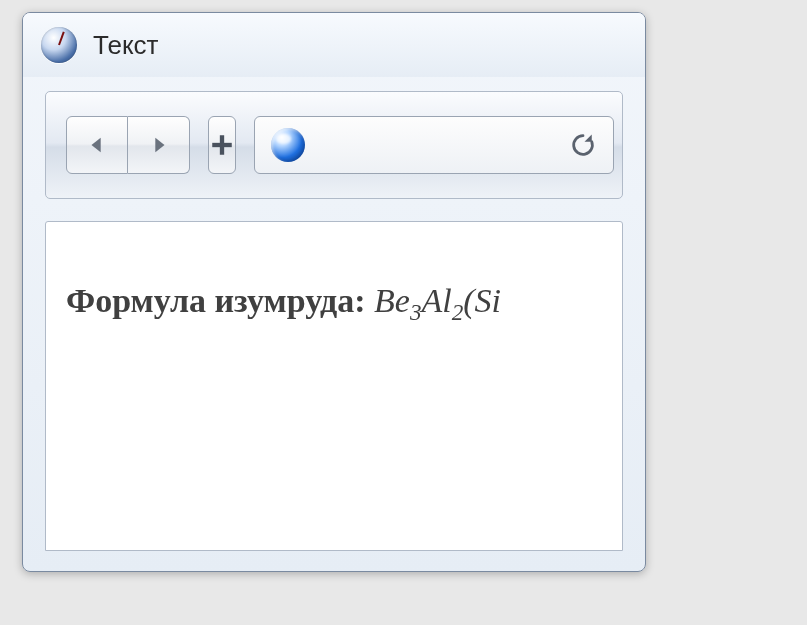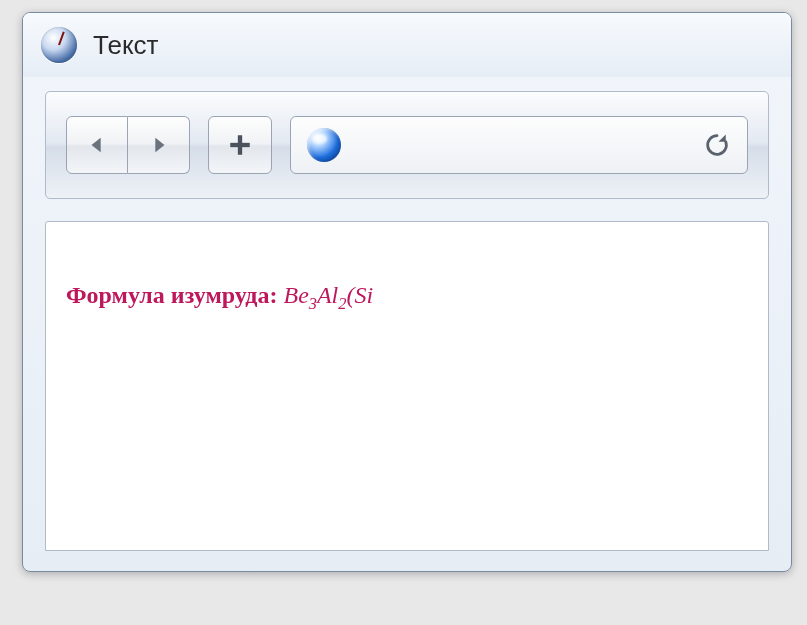--- a/index.html
+++ b/index.html
@@ -7,21 +7,21 @@
       font-family: "Segoe UI", Tahoma, sans-serif;
       background: #e8e8e8;
       width: 807px;
       height: 625px;
       overflow: hidden;
     }
     .window {
       position: absolute;
       left: 22px;
       top: 12px;
-      width: 770px;
+      width: 624px;
       height: 560px;
       background: linear-gradient(to bottom, #f2f6fb 0%, #e6edf5 100%);
       border: 1px solid #7a8aa0;
       border-radius: 8px;
       box-shadow: 0 2px 8px rgba(0,0,0,.25), inset 0 1px 0 rgba(255,255,255,.6);
       overflow: hidden;
     }
     .titlebar {
       height: 64px;
       display: flex;
@@ -117,22 +117,22 @@
     .content-area {
       margin: 22px 22px 0 22px;
       height: 330px;
       background: #ffffff;
       border: 1px solid #b0bac8;
       border-top: 1px solid #b0bac8;
       border-radius: 3px 3px 0 0;
       padding: 60px 20px 20px 20px;
       overflow: hidden;
       font-family: "Times New Roman", serif;
-      font-size: 24px;
-      color: #be185d;
+      font-size: 34px;
+      color: #404040;
       white-space: nowrap;
     }
     .content-area b { font-weight: bold; }
     .content-area i { font-style: italic; }
     .content-area sub { font-size: 0.68em; font-style: italic; vertical-align: sub;}
   </style>
 </head>
 <body>
 
 <div class="window">

